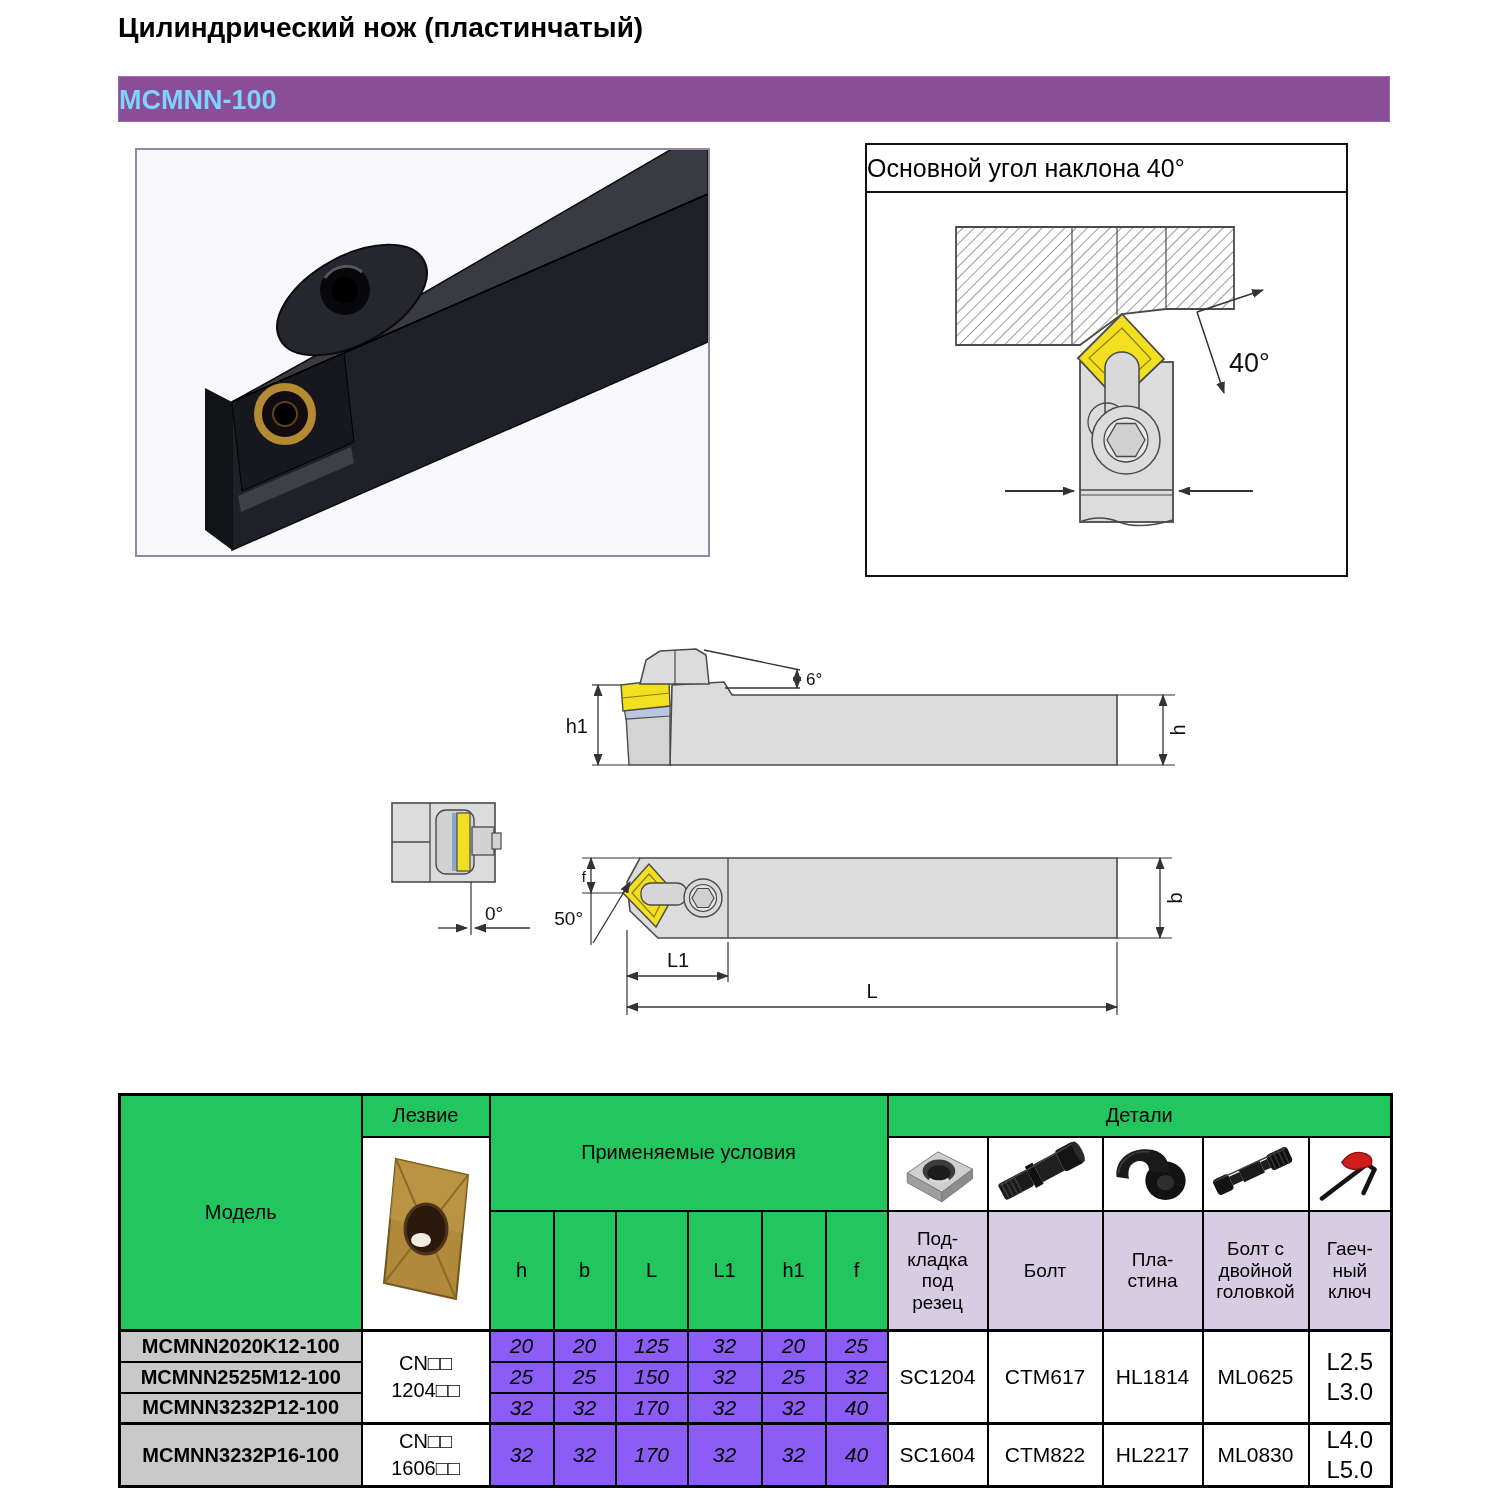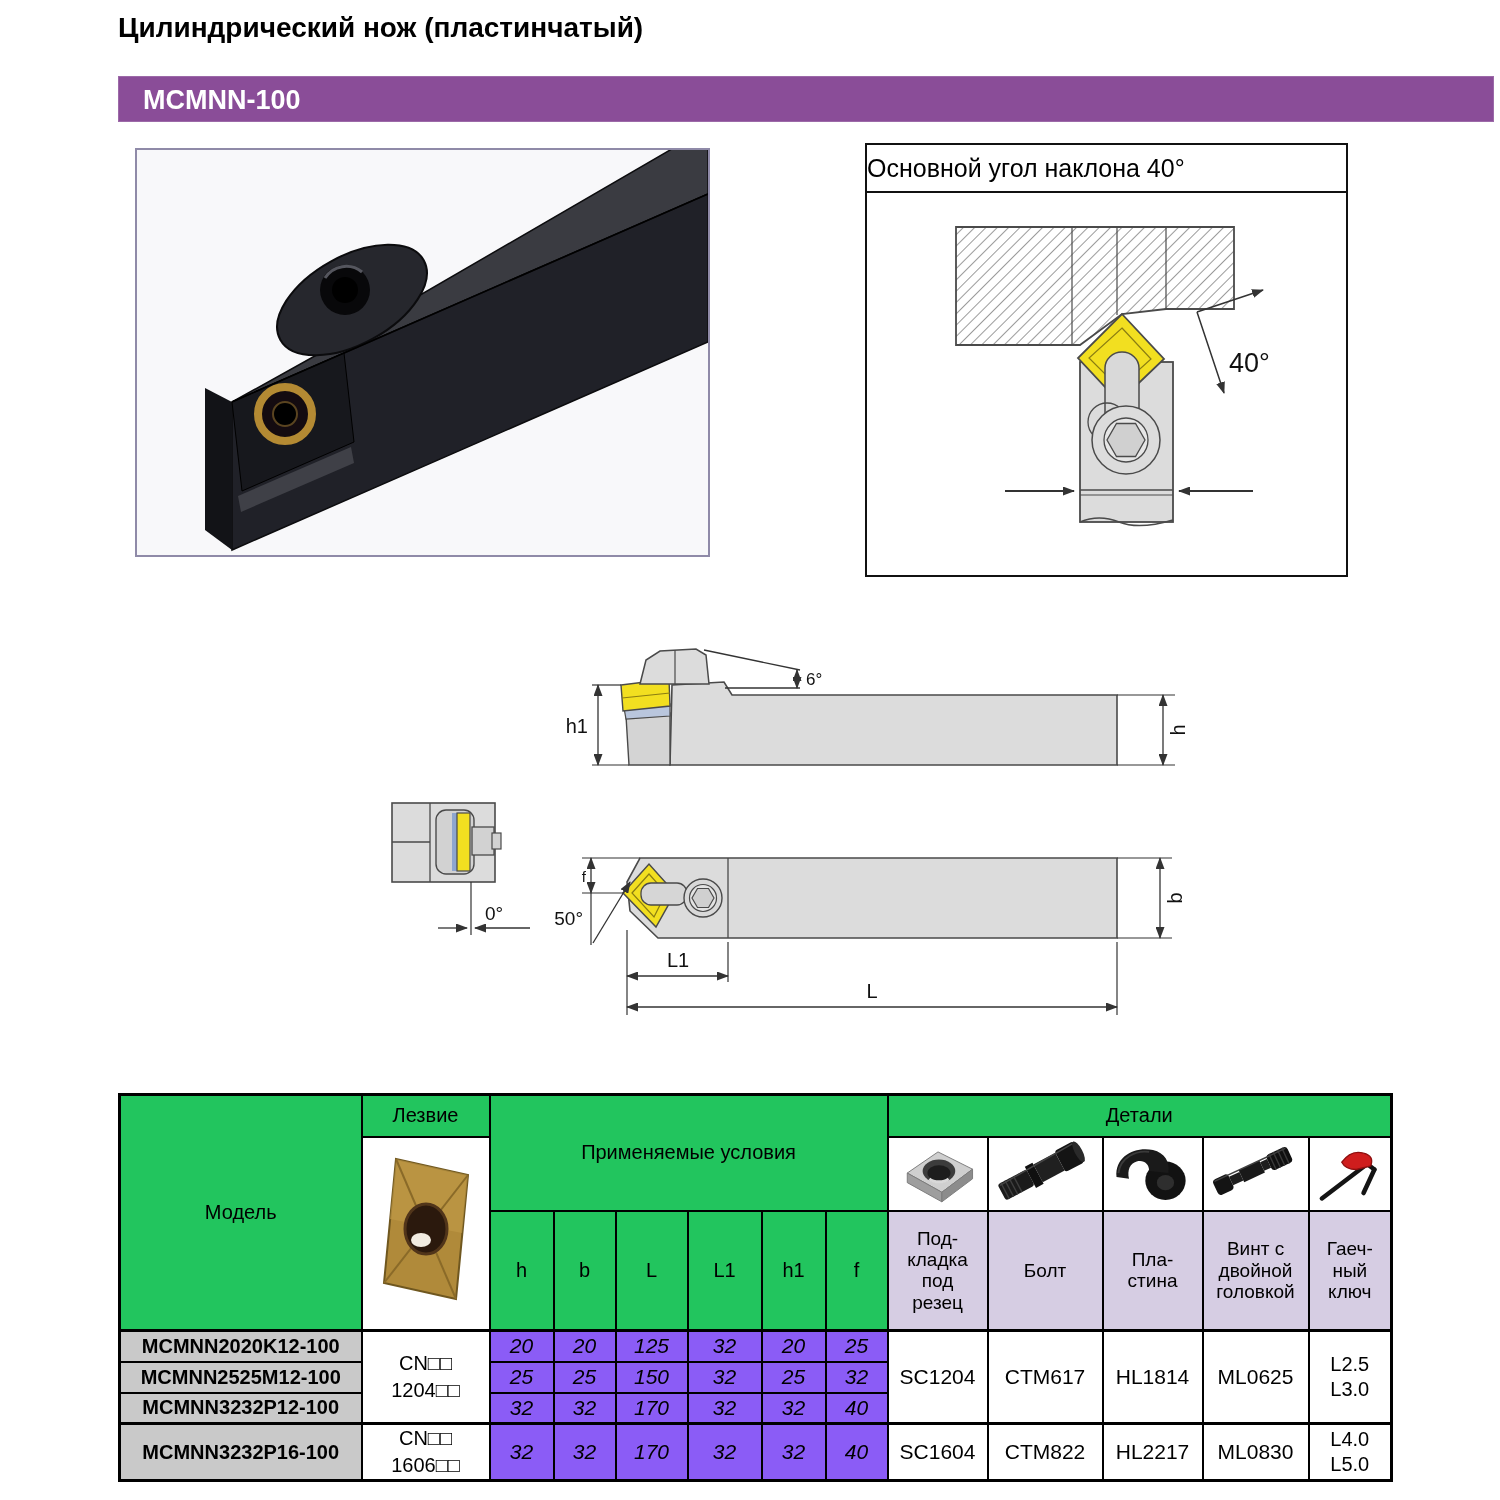--- a/index.html
+++ b/index.html
@@ -7,23 +7,23 @@
     width:1500px;height:1500px;position:relative;background:#fff;
     font-family:"Liberation Sans","DejaVu Sans",sans-serif;color:#000;
     overflow:hidden;
   }
   .abs{position:absolute;}
   .page-title{
     left:118px;top:12px;width:1000px;
     font-size:28px;font-weight:bold;letter-spacing:0px;
   }
   .series-banner{
-    left:118px;top:76px;width:1376px;height:46px;
-    background:#8a4d98;color:#ffffff;font-size:27px;font-weight:bold;
-    line-height:46px;padding-left:24px;box-sizing:border-box;
+    left:118px;top:76px;width:1272px;height:46px;
+    background:#8a4d98;color:#7dd3fc;font-size:27px;font-weight:bold;
+    line-height:46px;padding-left:0;box-sizing:border-box;
     border:1px solid #9c6aa8;
   }
   .photo-box{
     left:135px;top:148px;width:575px;height:409px;
     border:2px solid #8f8aa8;background:#f8f8fa;box-sizing:border-box;
   }
   .info-box{
     left:865px;top:143px;width:483px;height:434px;
     border:2px solid #111;box-sizing:border-box;background:#fff;
   }
@@ -44,21 +44,21 @@
     border:2px solid #000;text-align:center;vertical-align:middle;
     padding:0;overflow:hidden;
   }
   .hdr{background:#22c55e;font-size:20px;}
   .hdr-part{background:#d6cde3;font-size:19px;line-height:1.12;}
   .img-cell{background:#fff;}
   .model-cell{background:#c9c9c9;font-size:20px;font-weight:bold;}
   .num-cell{background:#8b5cf6;font-size:21px;font-style:italic;}
   .blade-cell{background:#fff;font-size:20px;line-height:1.35;margin-top:37px;}
   .part-cell{background:#fff;font-size:21px;}
-  .two-line{font-size:20px;line-height:1.25;}
+  .two-line{font-size:24px;line-height:1.25;}
   .pre{white-space:pre-line;}
   .thick-top td, td.thick-top{border-top:3px solid #000;}
   svg{display:block;}
   text{font-family:"Liberation Sans","DejaVu Sans",sans-serif;}
 </style>
 </head>
 <body>
 
 <div class="abs page-title">Цилиндрический нож (пластинчатый)</div>
 
@@ -329,21 +329,21 @@
       <td class="hdr">L1</td>
       <td class="hdr">h1</td>
       <td class="hdr">f</td>
       <td class="hdr-part pre">Под-
 кладка
 под
 резец</td>
       <td class="hdr-part pre">Болт</td>
       <td class="hdr-part pre">Пла-
 стина</td>
-      <td class="hdr-part pre">Винт с
+      <td class="hdr-part pre">Болт с
 двойной
 головкой</td>
       <td class="hdr-part pre">Гаеч-
 ный
 ключ</td>
     </tr>
 
     <tr style="height:31px">
       <td class="model-cell thick-top">MCMNN2020K12-100</td>
       <td class="blade-cell pre thick-top" rowspan="3">CN□□

